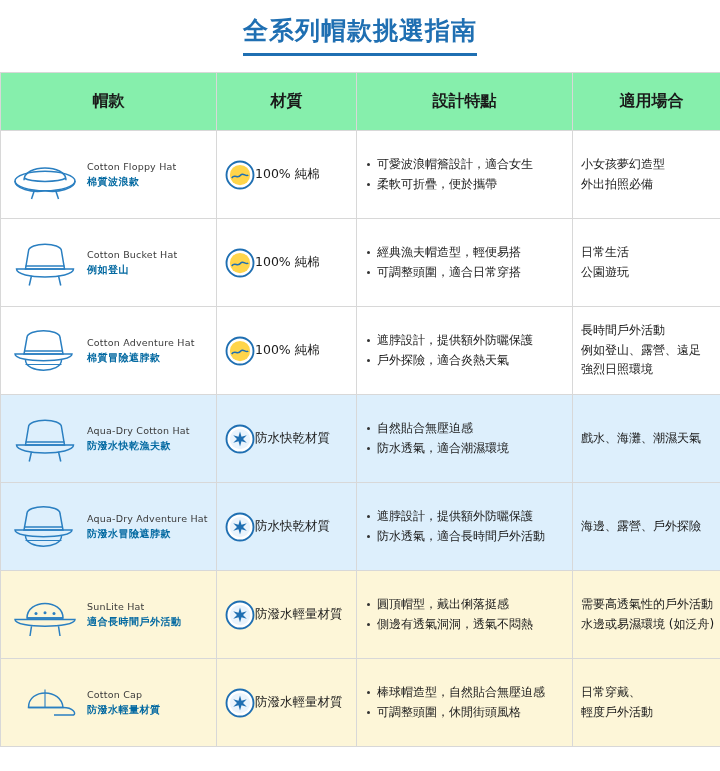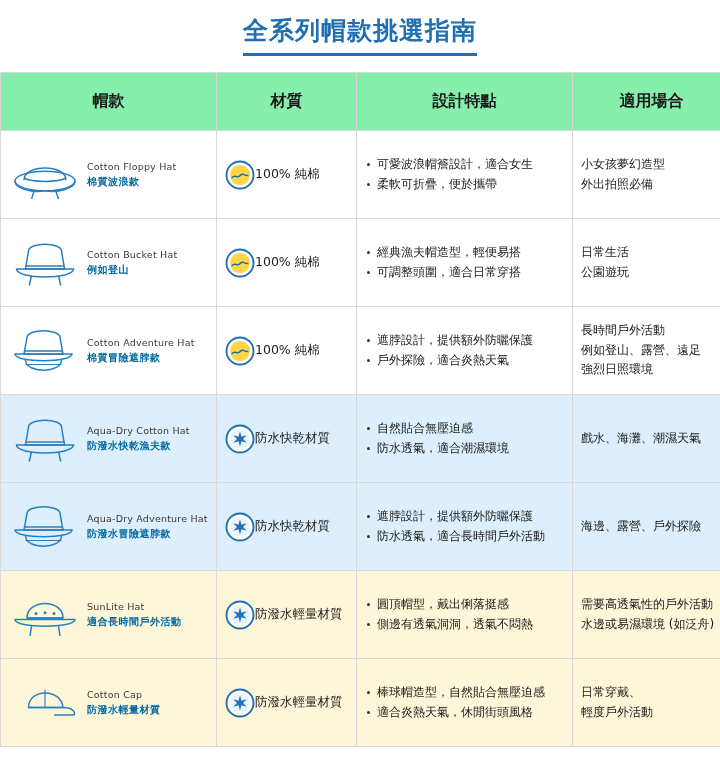--- a/index.html
+++ b/index.html
@@ -373,21 +373,21 @@
                   <circle cx="20" cy="20" r="18" fill="#fff" stroke="#1f6fb2" stroke-width="2.5"></circle>
                   <circle cx="20" cy="20" r="13.5" fill="#eaf4fd"></circle>
                   <path d="M20 10 L22 17 L29 15 L24 20 L29 25 L22 23 L20 30 L18 23 L11 25 L16 20 L11 15 L18 17 Z" fill="#1f6fb2"></path>
                 </svg></div>
               <div class="mat-text">防潑水輕量材質</div>
             </div>
           </td>
           <td class="feat">
             <ul>
               <li>棒球帽造型，自然貼合無壓迫感</li>
-              <li>適合炎熱天氣，休閒街頭風格</li>
+              <li>可調整頭圍，休閒街頭風格</li>
             </ul>
           </td>
           <td class="use">
             <div>日常穿戴、</div>
             <div>輕度戶外活動</div>
           </td>
         </tr>
       </tbody>
   </table>
 

